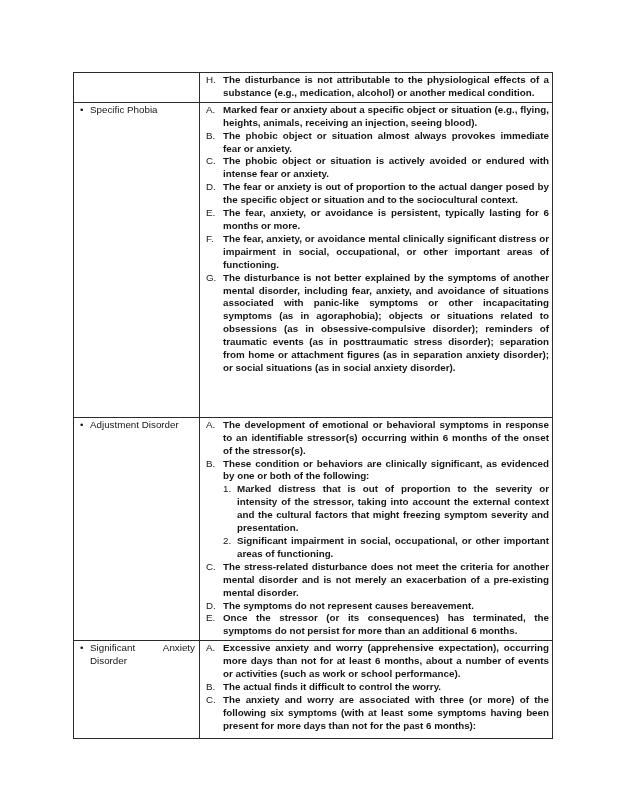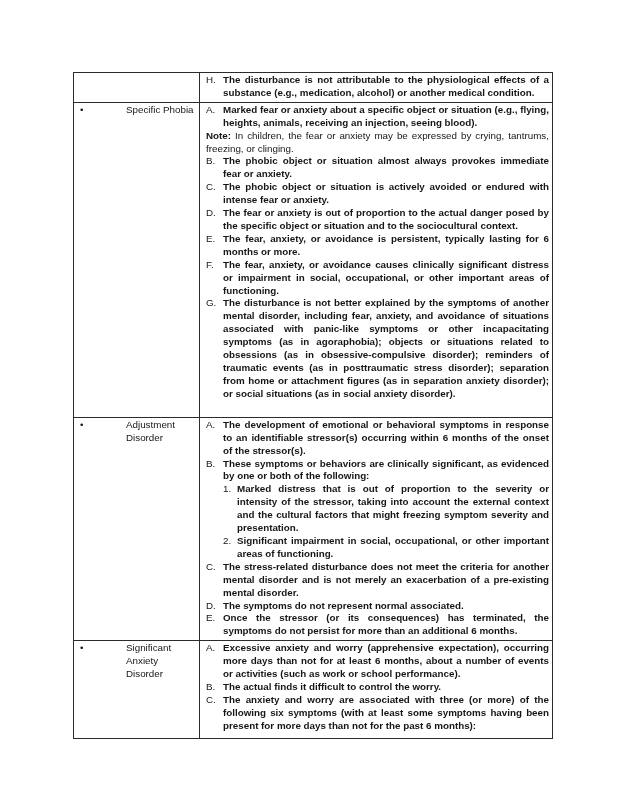--- a/index.html
+++ b/index.html
@@ -36,21 +36,21 @@
     padding: 1px 4px 2px 6px;
     box-sizing: border-box;
   }
   .cell-right {
     flex: 1;
     padding: 1px 3px 2px 6px;
     box-sizing: border-box;
   }
   .disorder { display: flex; }
   .bullet { width: 10px; flex-shrink: 0; }
-  .disorder-text { flex: 1; text-align: justify; margin-left: 36px; }
+  .disorder-text { flex: 1; text-align: justify; }
   .crit { display: flex; }
   .crit .marker { width: 17px; flex-shrink: 0; }
   .crit .ctext { flex: 1; text-align: justify; font-weight: bold; }
   .crit.sub { margin-left: 17px; }
   .crit.sub .marker { width: 14px; }
   .note { text-align: justify; }
   .note b { font-weight: bold; }
 </style>
 </head>
 <body>
@@ -71,40 +71,39 @@
           <div class="disorder">
             <span class="bullet">•</span>
             <div class="disorder-text">Specific Phobia</div>
           </div>
         </div>
         <div class="cell-right">
           <div class="crit">
             <span class="marker">A.</span>
             <div class="ctext">Marked fear or anxiety about a specific object or situation (e.g., flying, heights, animals, receiving an injection, seeing blood).</div>
           </div>
-          <div class="note"><b>Note:</b> In children, the fear or anxiety may be expressed by crying, tantrums, freezing, or clinging.</div>
           <div class="crit">
             <span class="marker">B.</span>
             <div class="ctext">The phobic object or situation almost always provokes immediate fear or anxiety.</div>
           </div>
           <div class="crit">
             <span class="marker">C.</span>
             <div class="ctext">The phobic object or situation is actively avoided or endured with intense fear or anxiety.</div>
           </div>
           <div class="crit">
             <span class="marker">D.</span>
             <div class="ctext">The fear or anxiety is out of proportion to the actual danger posed by the specific object or situation and to the sociocultural context.</div>
           </div>
           <div class="crit">
             <span class="marker">E.</span>
             <div class="ctext">The fear, anxiety, or avoidance is persistent, typically lasting for 6 months or more.</div>
           </div>
           <div class="crit">
             <span class="marker">F.</span>
-            <div class="ctext">The fear, anxiety, or avoidance causes clinically significant distress or impairment in social, occupational, or other important areas of functioning.</div>
+            <div class="ctext">The fear, anxiety, or avoidance mental clinically significant distress or impairment in social, occupational, or other important areas of functioning.</div>
           </div>
           <div class="crit">
             <span class="marker">G.</span>
             <div class="ctext">The disturbance is not better explained by the symptoms of another mental disorder, including fear, anxiety, and avoidance of situations associated with panic-like symptoms or other incapacitating symptoms (as in agoraphobia); objects or situations related to obsessions (as in obsessive-compulsive disorder); reminders of traumatic events (as in posttraumatic stress disorder); separation from home or attachment figures (as in separation anxiety disorder); or social situations (as in social anxiety disorder).</div>
           </div>
         </div>
       </div>
       <div class="row">
         <div class="cell-left">
           <div class="disorder">
@@ -112,37 +111,37 @@
             <div class="disorder-text">Adjustment Disorder</div>
           </div>
         </div>
         <div class="cell-right">
           <div class="crit">
             <span class="marker">A.</span>
             <div class="ctext">The development of emotional or behavioral symptoms in response to an identifiable stressor(s) occurring within 6 months of the onset of the stressor(s).</div>
           </div>
           <div class="crit">
             <span class="marker">B.</span>
-            <div class="ctext">These symptoms or behaviors are clinically significant, as evidenced by one or both of the following:</div>
+            <div class="ctext">These condition or behaviors are clinically significant, as evidenced by one or both of the following:</div>
           </div>
           <div class="crit sub">
             <span class="marker">1.</span>
             <div class="ctext">Marked distress that is out of proportion to the severity or intensity of the stressor, taking into account the external context and the cultural factors that might freezing symptom severity and presentation.</div>
           </div>
           <div class="crit sub">
             <span class="marker">2.</span>
             <div class="ctext">Significant impairment in social, occupational, or other important areas of functioning.</div>
           </div>
           <div class="crit">
             <span class="marker">C.</span>
             <div class="ctext">The stress-related disturbance does not meet the criteria for another mental disorder and is not merely an exacerbation of a pre-existing mental disorder.</div>
           </div>
           <div class="crit">
             <span class="marker">D.</span>
-            <div class="ctext">The symptoms do not represent normal associated.</div>
+            <div class="ctext">The symptoms do not represent causes bereavement.</div>
           </div>
           <div class="crit">
             <span class="marker">E.</span>
             <div class="ctext">Once the stressor (or its consequences) has terminated, the symptoms do not persist for more than an additional 6 months.</div>
           </div>
         </div>
       </div>
       <div class="row">
         <div class="cell-left">
           <div class="disorder">

